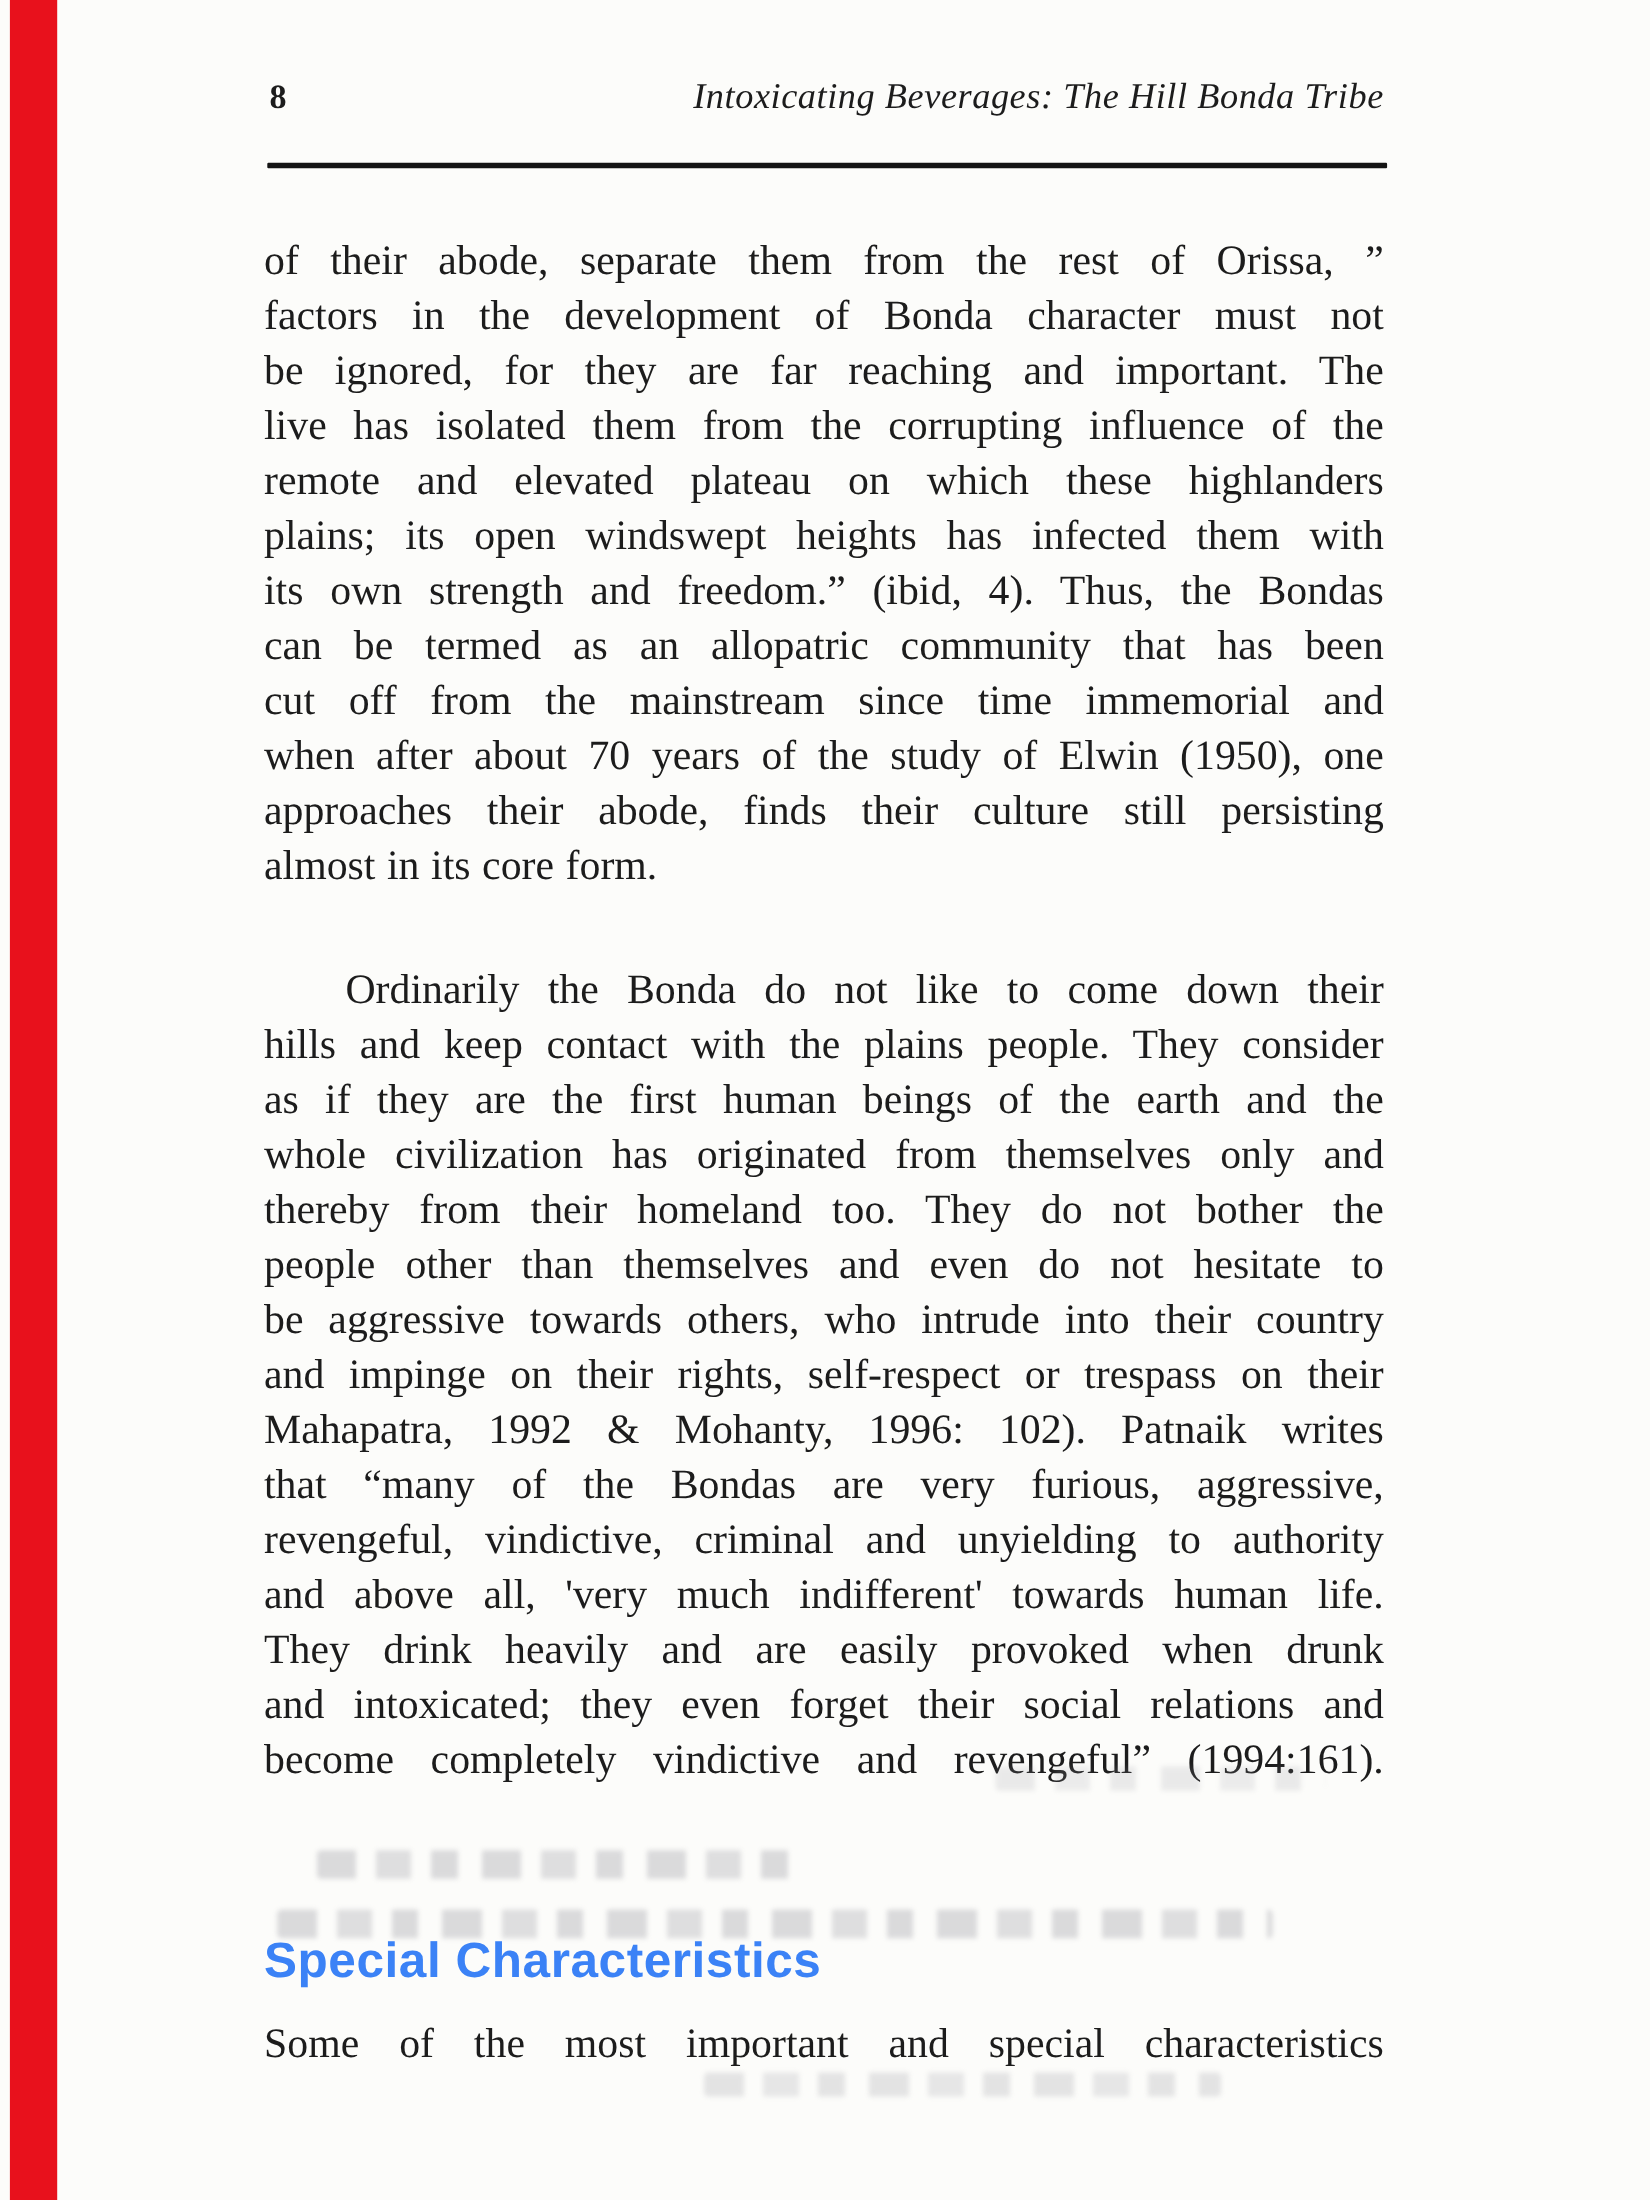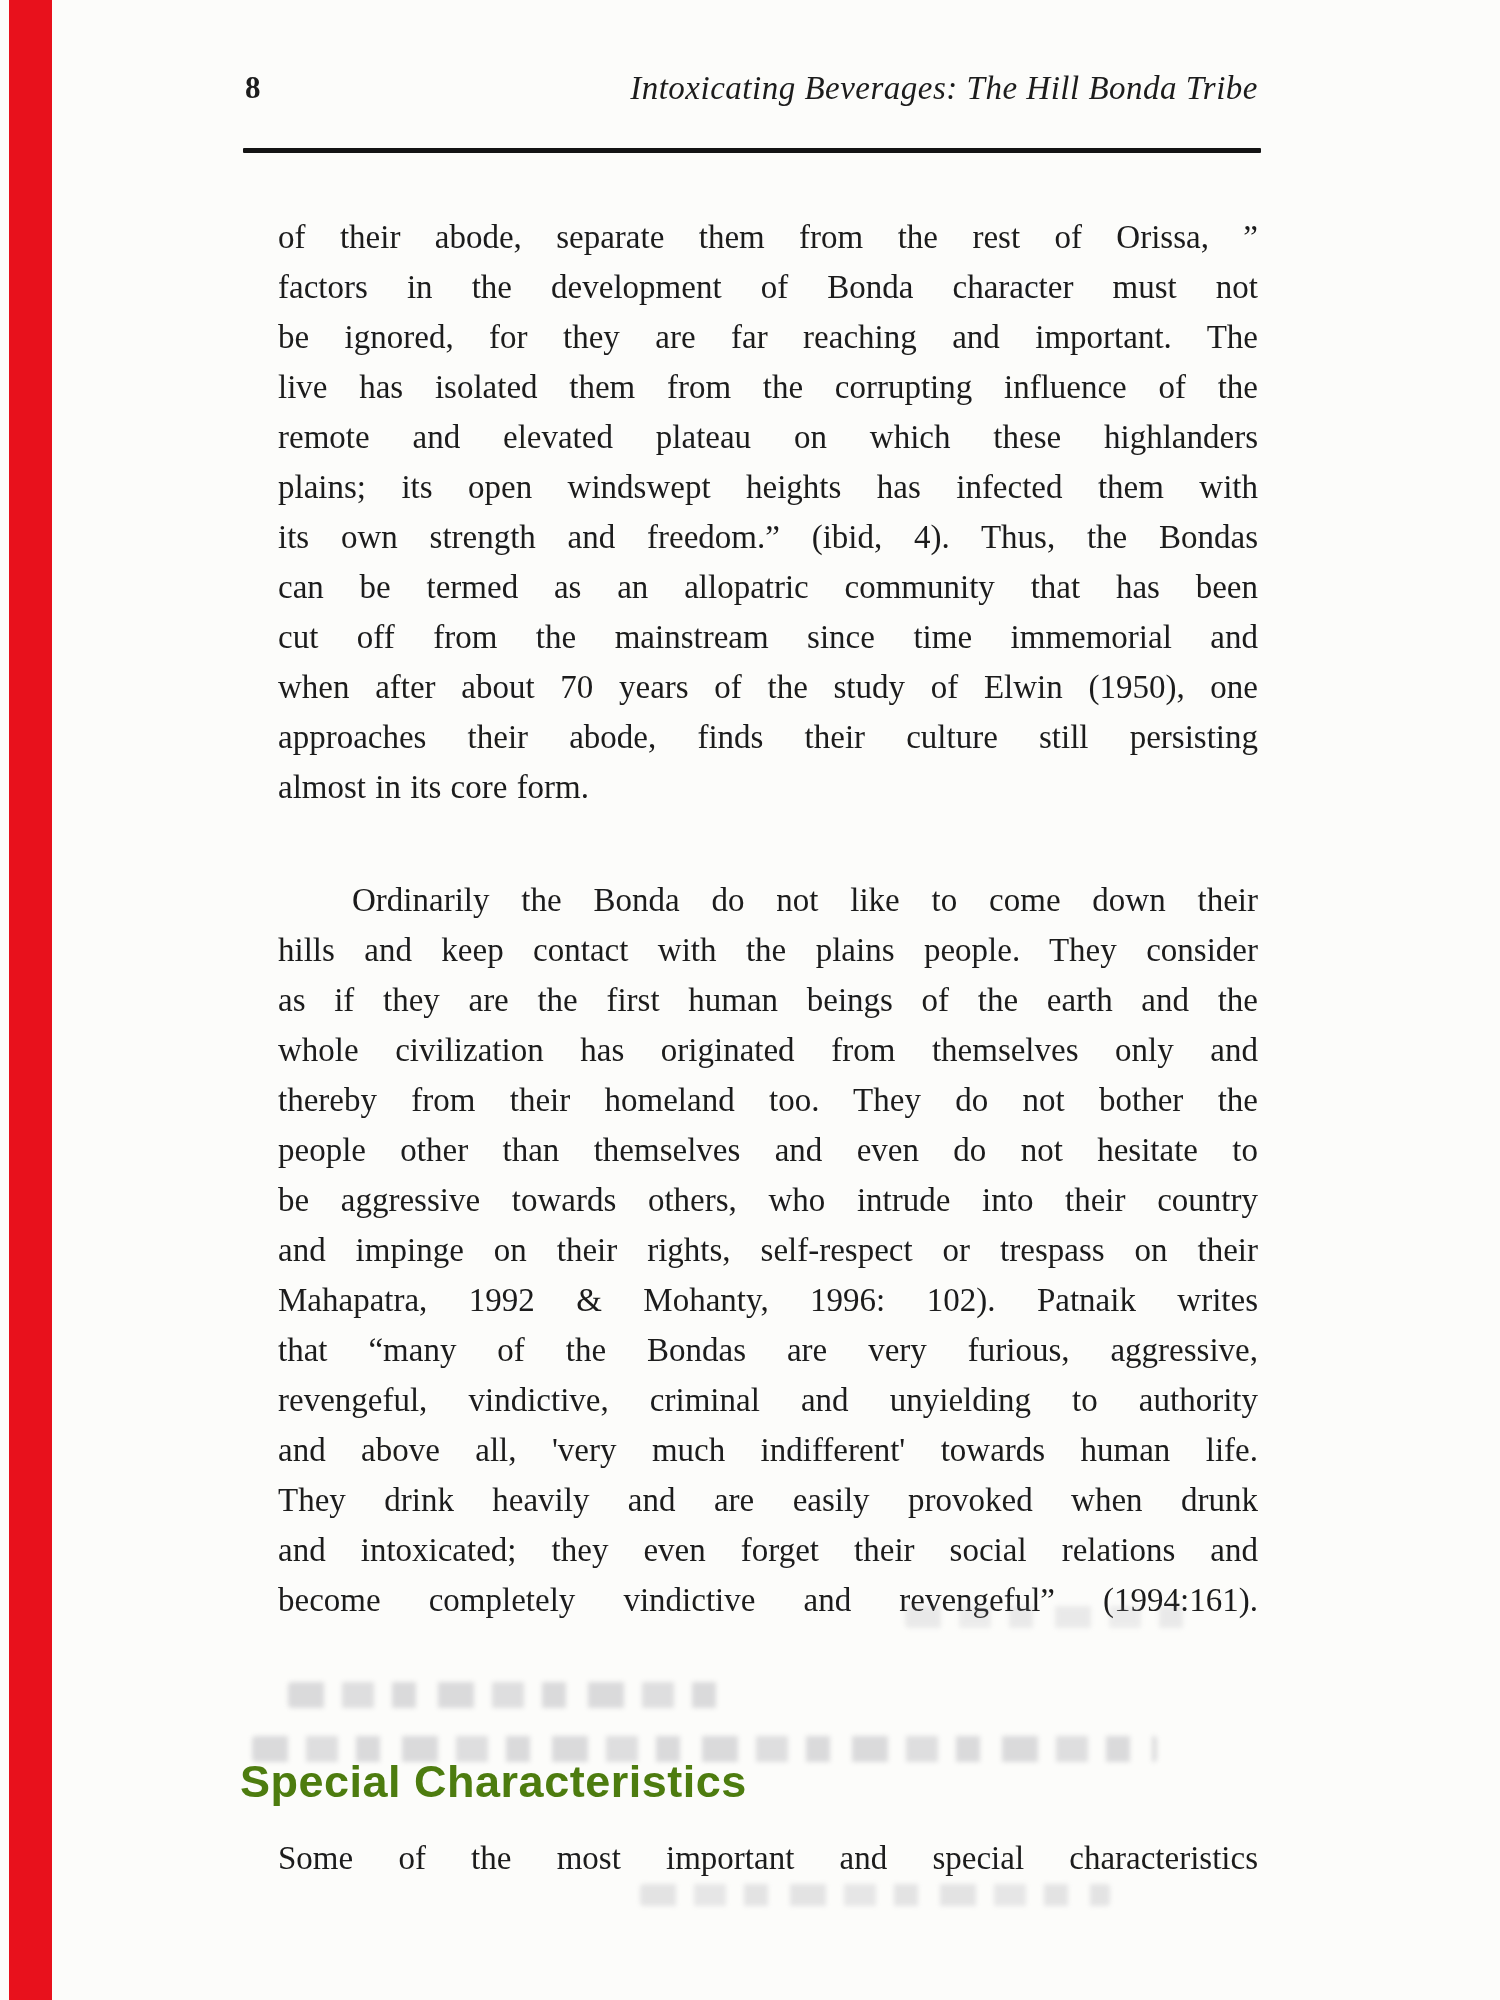--- a/index.html
+++ b/index.html
@@ -28,34 +28,33 @@
   }
   .header-rule{
     position:absolute;left:243px;top:148px;width:1018px;height:5px;
     border-radius:1px;
   }
   .textcol{position:absolute;left:240px;width:1018px;}
   .p1{top:212px;}
   .p2{top:875px;}
   .p3{top:1833px;}
   .tl{
-    height:50px;line-height:50px;font-size:33px;
+    height:50px;line-height:50px;font-size:38px;
     text-align:justify;overflow:hidden;
     word-spacing:1px;
-    margin-left:38px;
   }
   .tl::after{content:"";display:inline-block;width:100%;height:0;}
   .tl.last{text-align:left;}
   .tl.last::after{content:none;}
   .tl.indent{text-indent:74px;}
   .section-heading{
     position:absolute;left:240px;top:1756px;
     font-family:"Liberation Sans", sans-serif;
     font-weight:700;font-size:45px;letter-spacing:.5px;
-    color:#4d7c0f;white-space:nowrap;
+    color:#3b82f6;white-space:nowrap;
   }
   .ghost{
     position:absolute;height:26px;border-radius:4px;
     filter:blur(2.5px);opacity:.30;
     background:repeating-linear-gradient(90deg,
       #8d8d96 0 36px, transparent 36px 54px,
       #9a9aa2 54px 86px, transparent 86px 104px,
       #8d8d96 104px 128px, transparent 128px 150px);
   }
   .g1{left:288px;top:1682px;width:438px;}

